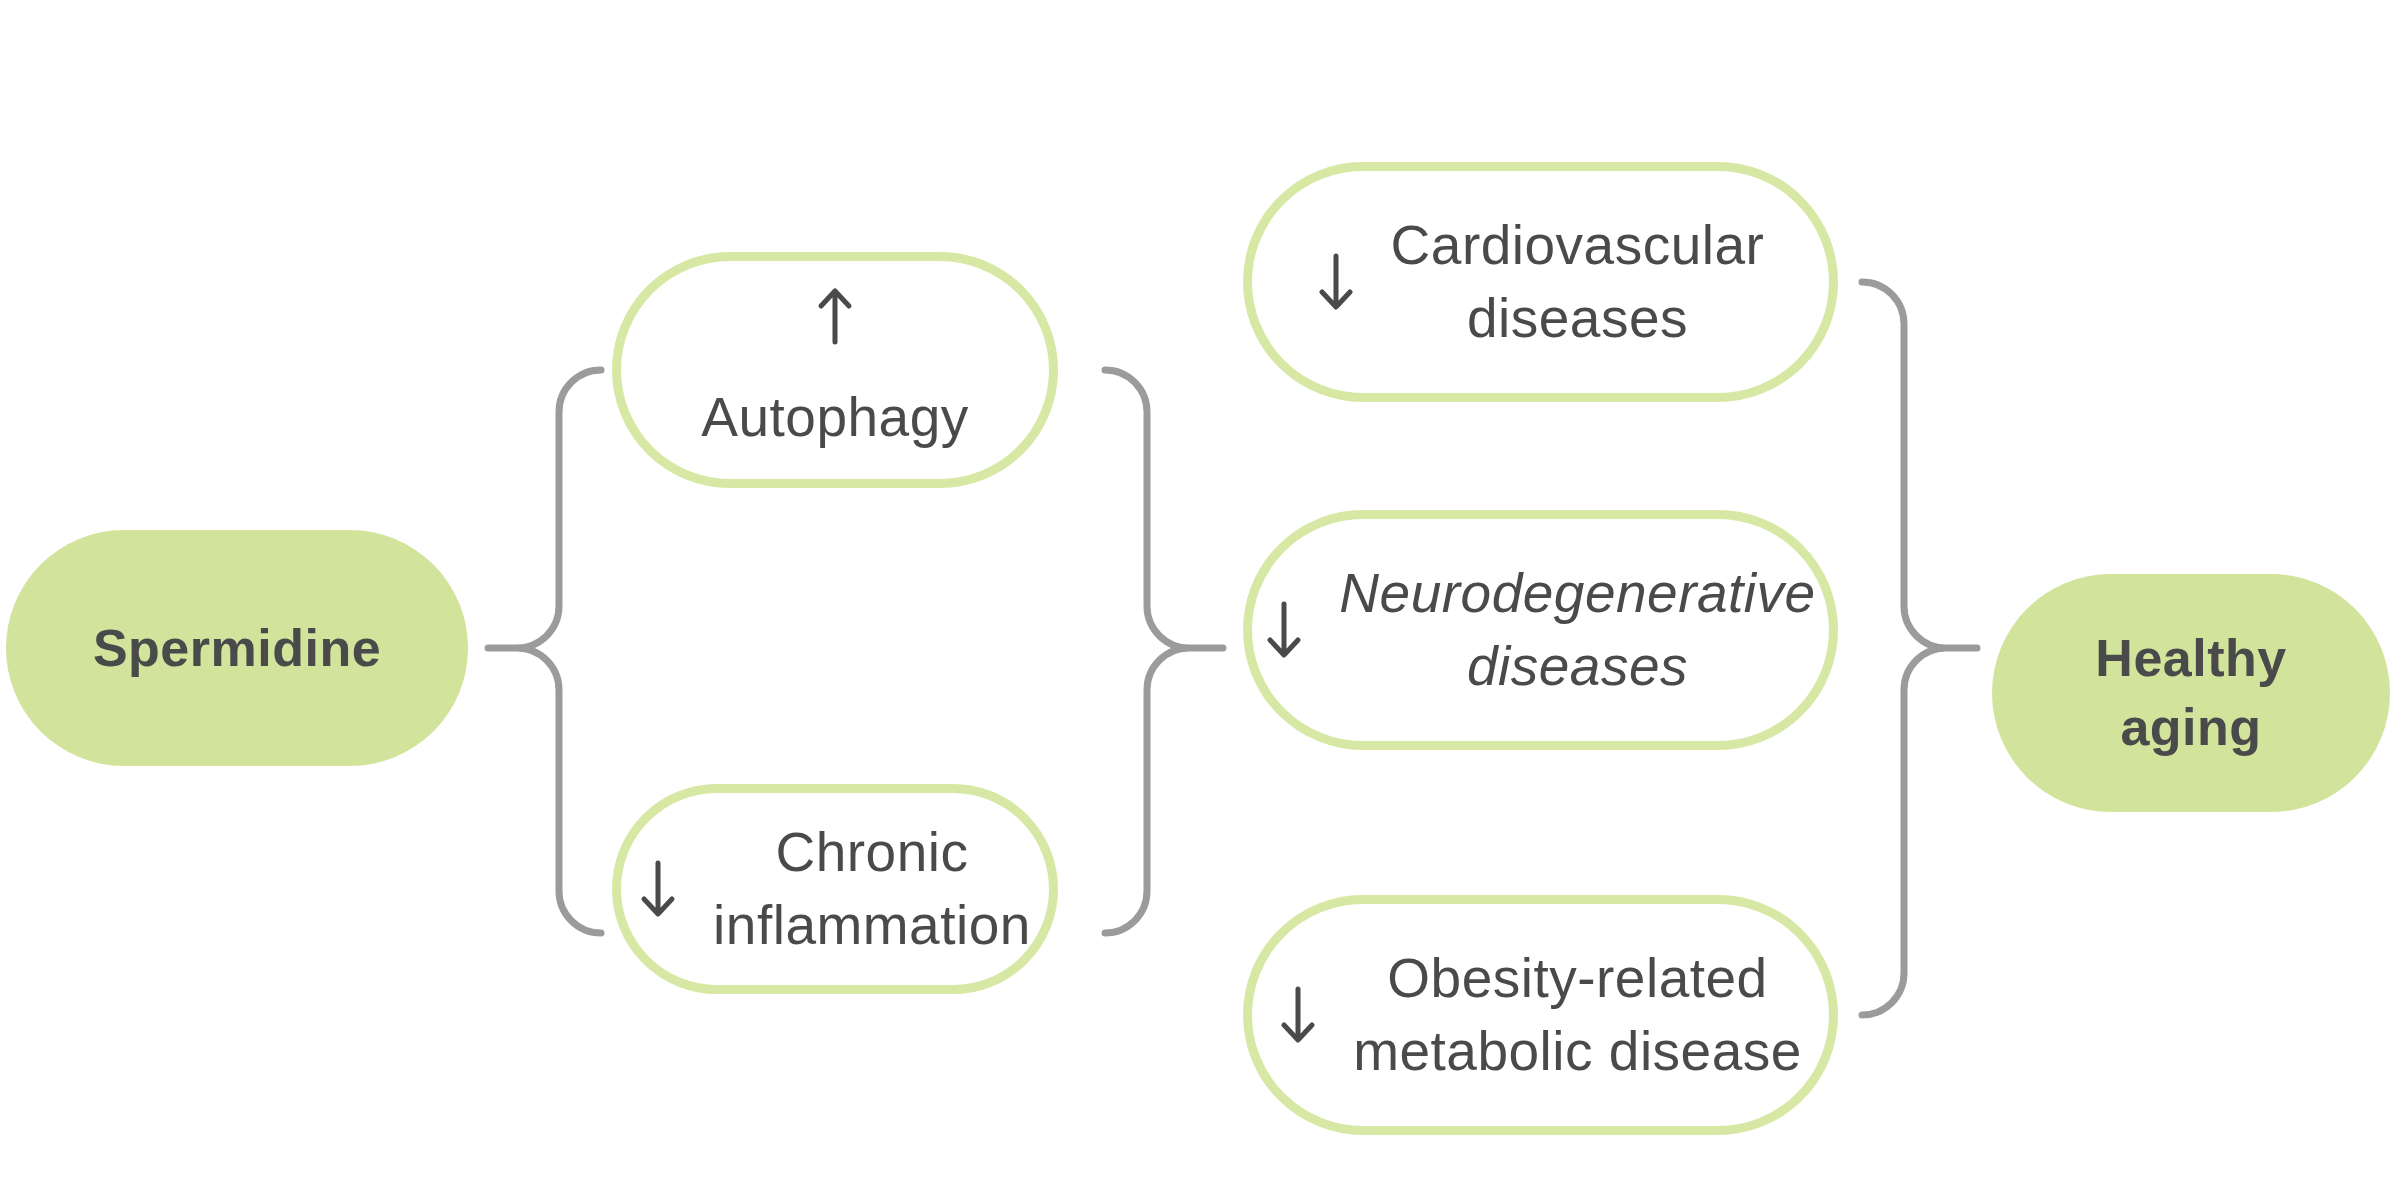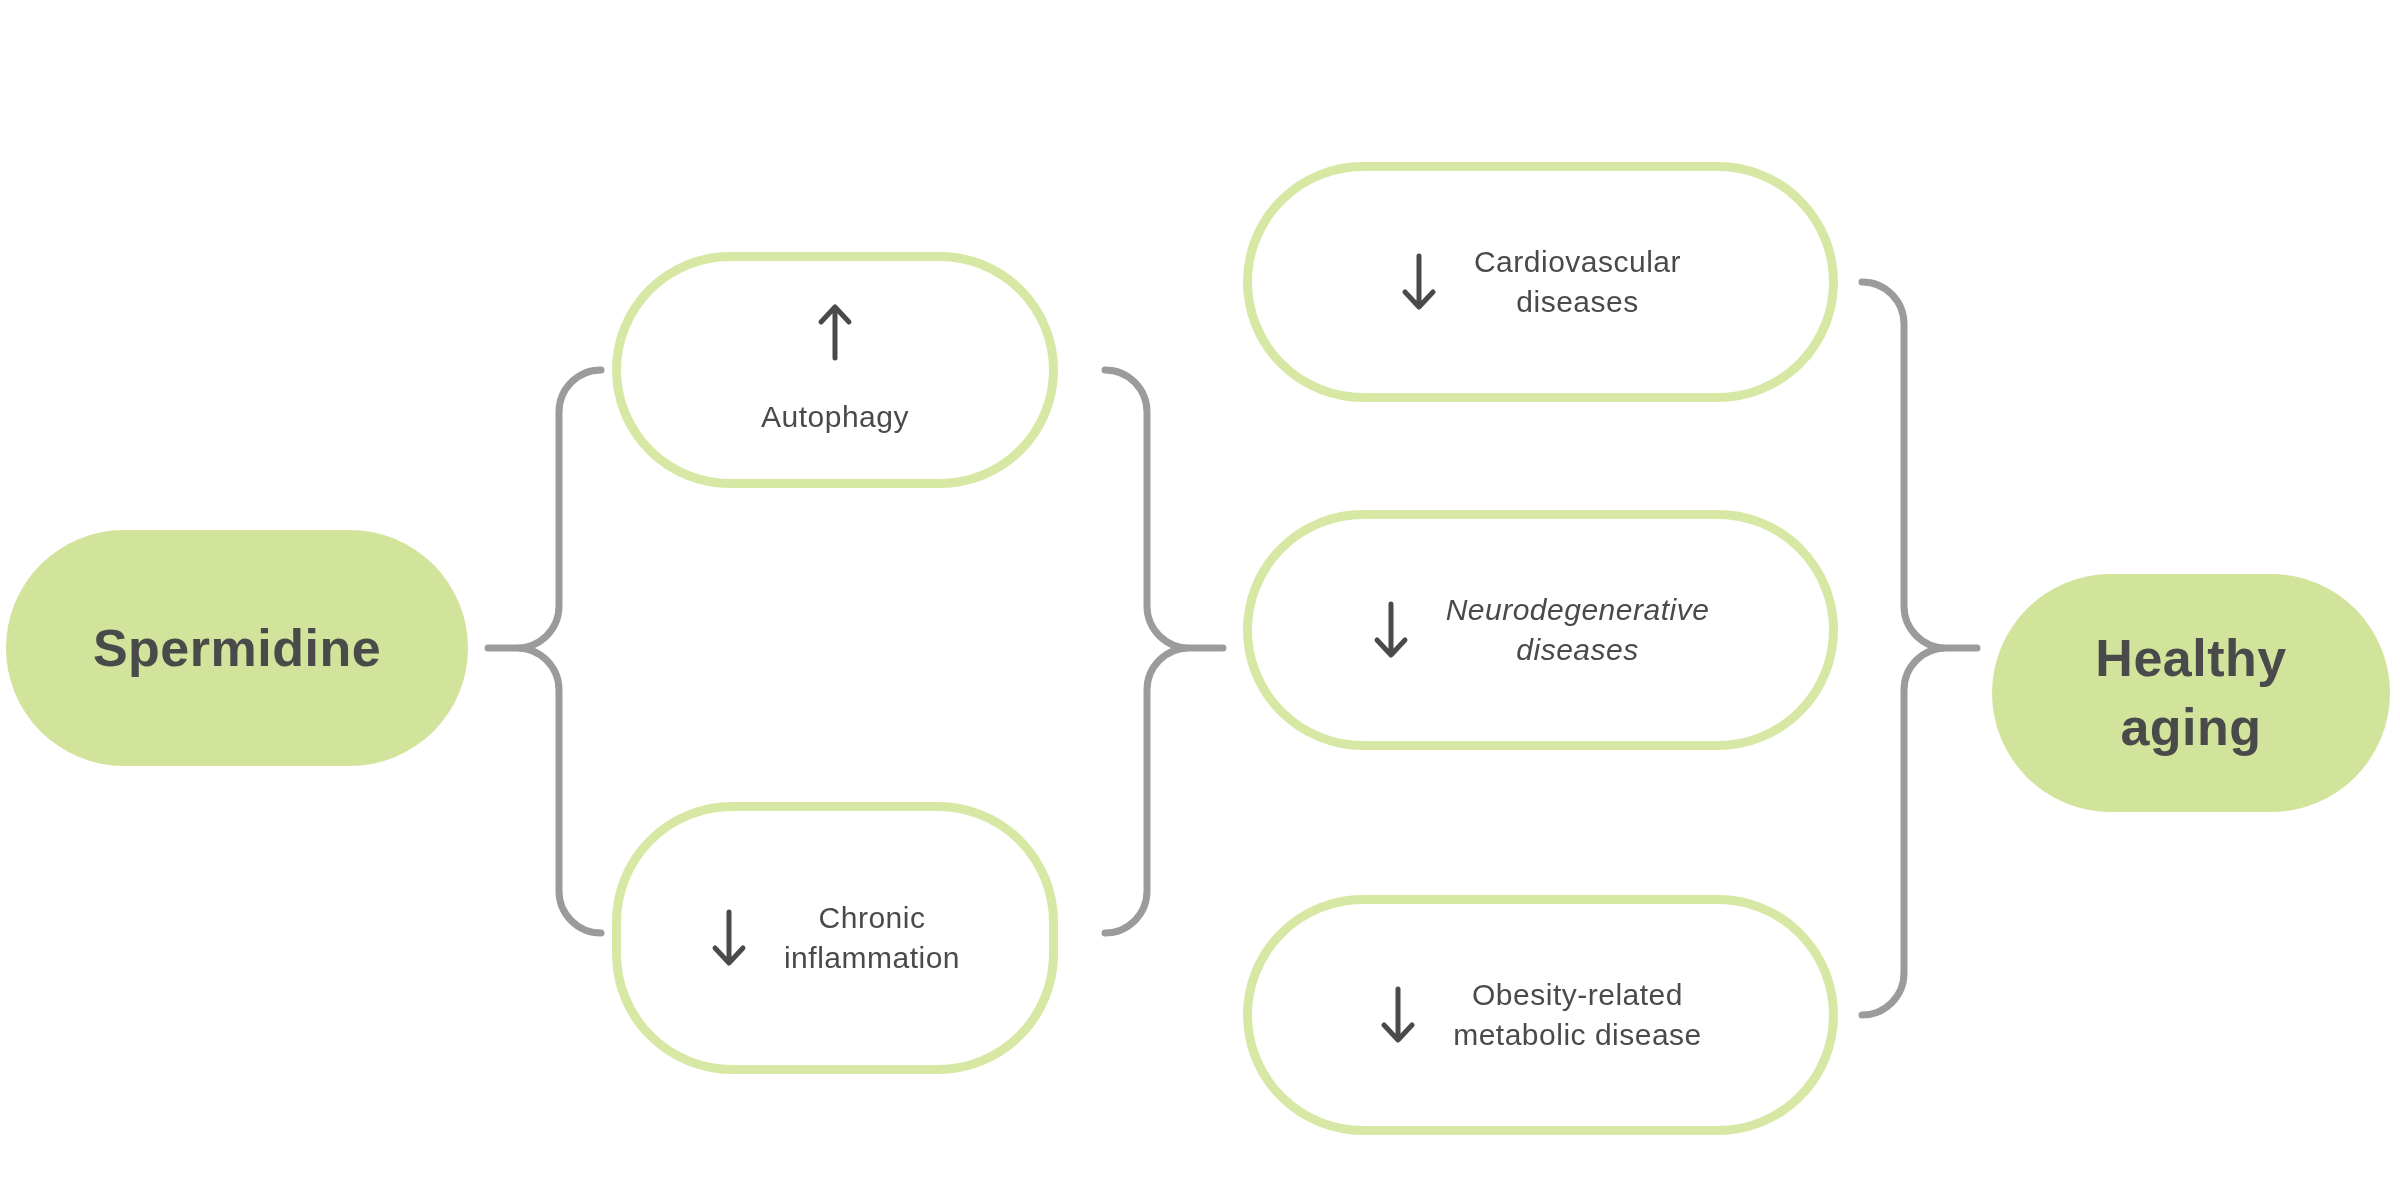--- a/index.html
+++ b/index.html
@@ -46,21 +46,21 @@
   .pill-label{
     font-size:52px;
     font-weight:bold;
     line-height:1.32;
     text-align:center;
     white-space:pre-line;
     letter-spacing:0.5px;
     color:var(--text-dark);
   }
   .node-label{
-    font-size:30px;
+    font-size:55px;
     line-height:1.32;
     text-align:center;
     white-space:pre-line;
     letter-spacing:0.5px;
     color:var(--text-dark);
   }
   .arrow{display:flex;align-items:center;justify-content:center;flex:0 0 auto;}
   .arrow svg{display:block;}
   .arrow-stroke{
     fill:none;
@@ -87,21 +87,21 @@
 
   <div class="node outlined" style="left:612px;top:252px;width:446px;height:236px;flex-direction:column;">
     <span class="arrow">
       <svg width="38" height="58" viewBox="0 0 38 58">
         <path class="arrow-stroke" d="M19 55 L19 5 M5 19 L19 4 L33 19"></path>
       </svg>
     </span>
     <div class="node-label">Autophagy</div>
   </div>
 
-  <div class="node outlined" style="left:612px;top:802px;width:446px;height:272px;">
+  <div class="node outlined" style="left:612px;top:784px;width:446px;height:210px;">
     <span class="arrow">
       <svg width="38" height="58" viewBox="0 0 38 58">
         <path class="arrow-stroke" d="M19 3 L19 53 M5 39 L19 54 L33 39"></path>
       </svg>
     </span>
     <div class="node-label">Chronic
 inflammation</div>
   </div>
 
   <div class="node outlined" style="left:1243px;top:162px;width:595px;height:240px;">

